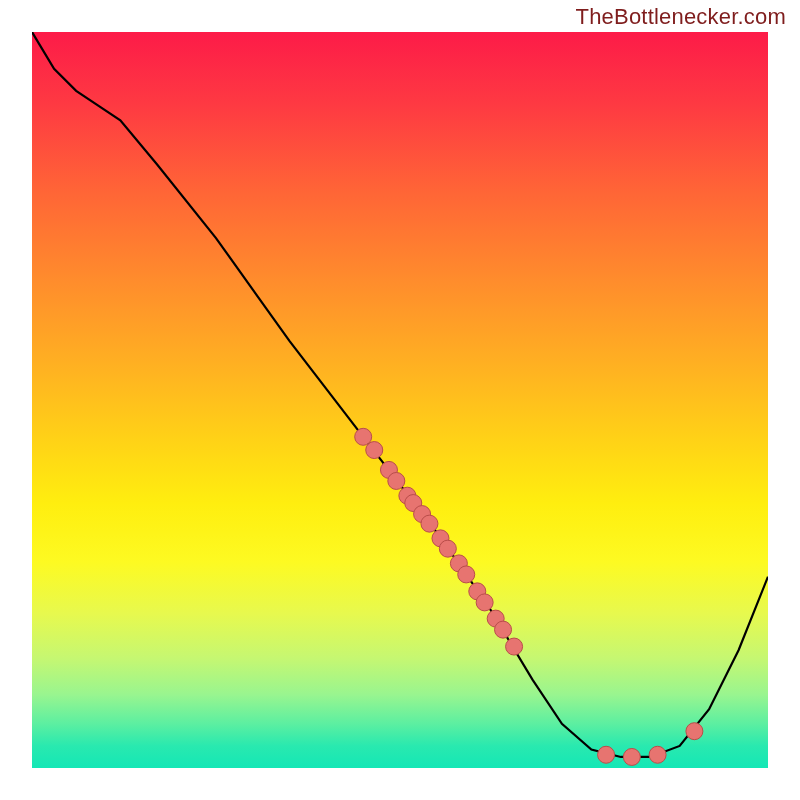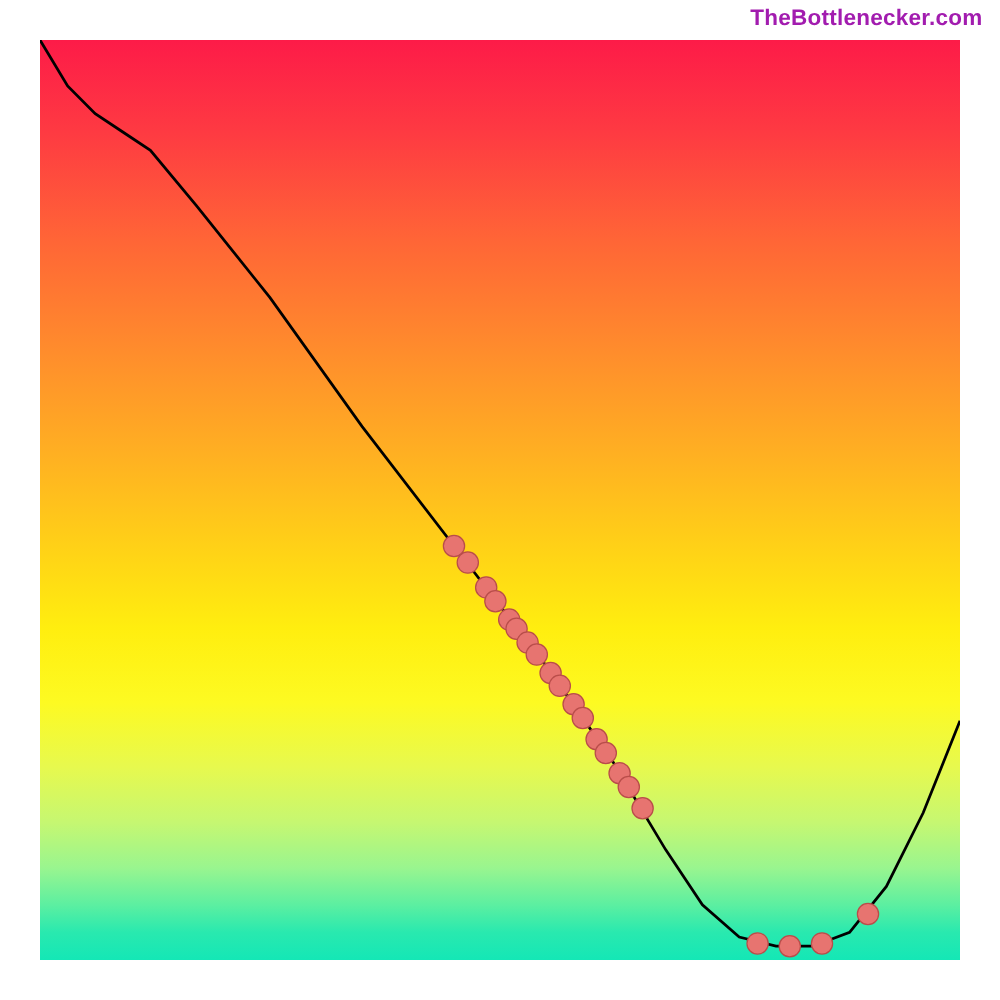--- a/index.html
+++ b/index.html
@@ -8,23 +8,23 @@
     height: 800px;
     background: #ffffff;
     font-family: Arial, Helvetica, sans-serif;
     position: relative;
     overflow: hidden;
   }
   .watermark {
     position: absolute;
     top: 4px;
     right: 14px;
-    font-size: 18px;
-    font-weight: 700;
-    color: #a21caf;
+    font-size: 22px;
+    font-weight: 400;
+    color: #7f1d1d;
     letter-spacing: 0.2px;
     z-index: 10;
   }
   .plot-area {
     position: absolute;
     top: 32px;
     left: 32px;
     width: 736px;
     height: 736px;
     background: #ffffff;

